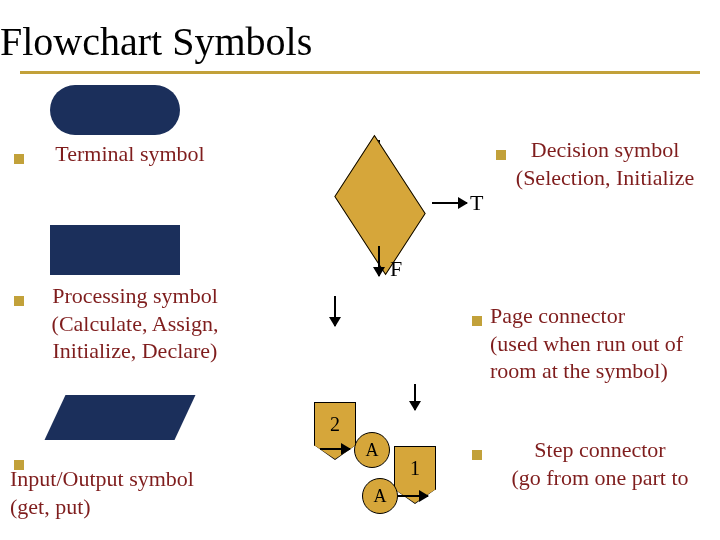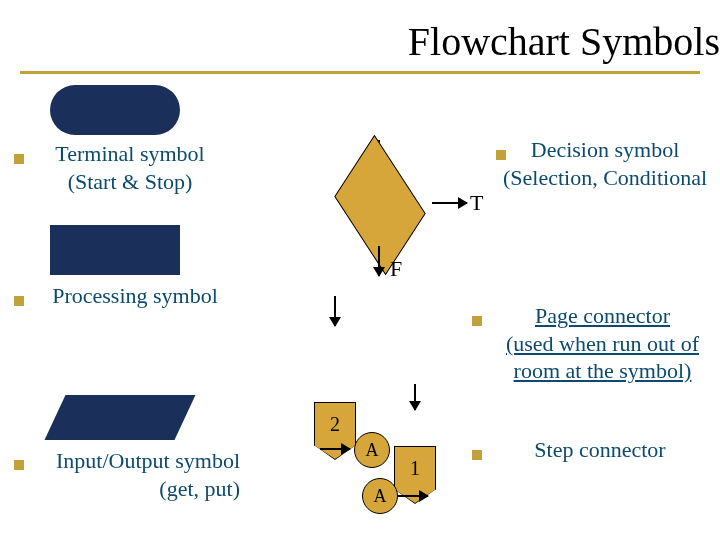--- a/index.html
+++ b/index.html
@@ -6,26 +6,25 @@
     margin: 0;
     padding: 0;
     width: 720px;
     height: 540px;
     font-family: "Times New Roman", serif;
     background: #fff;
     position: relative;
     overflow: hidden;
   }
   .title {
-    text-align: right;
+    text-align: left;
     font-size: 40px;
     margin-top: 18px;
     margin-bottom: 6px;
     color: #000;
-    padding-left: 19px;
   }
   .title-underline {
     width: 680px;
     margin: 0 auto;
     border-bottom: 3px solid #c2a13a;
   }
   .abs { position: absolute; }
 
   
   .terminal-shape {
@@ -82,21 +81,21 @@
     width: 34px; height: 34px;
     border-radius: 50%;
     background: #d6a63a;
     border: 1px solid #000;
     display:flex; align-items:center; justify-content:center;
     font-size: 18px;
   }
 
   .caption {
     font-size: 22px;
-    color:#0c4a6e;
+    color:#7f1d1d;
     line-height: 1.25;
   }
   .label-letter { font-size: 22px; }
 
   .bullet {
     width: 10px; height: 10px;
     background: #c2a13a;
     position: absolute;
   }
 
@@ -117,75 +116,75 @@
 </head>
 <body>
 
 <div class="title">Flowchart Symbols</div>
 <div class="title-underline"></div>
 
 <div class="abs terminal-shape" style="left:50px; top:85px;"></div>
 <div class="abs bullet" style="left:14px; top:154px;"></div>
 <div class="abs caption" style="left:35px; top:140px; text-align:center; width:190px;">
   <span>Terminal symbol</span><br>
-  <span>(Start &amp; Stop)</span>
 </div>
 
 <div class="abs process-shape" style="left:50px; top:225px;"></div>
 <div class="abs bullet" style="left:14px; top:296px;"></div>
 <div class="abs caption" style="left:30px; top:282px; text-align:center; width:210px;">
   <span>Processing symbol</span><br>
+  <span>(Calculate, Assign, Initialize, Declare)</span>
 </div>
 
 <div class="abs" style="left:55px; top:395px;">
   <div class="io-shape"></div>
 </div>
 <div class="abs bullet" style="left:14px; top:460px;"></div>
-<div class="abs caption" style="left:10px; top:447px; text-align:right; width:230px;">
+<div class="abs caption" style="left:10px; top:465px; text-align:left; width:230px;">
   <span>Input/Output symbol</span><br>
   <span>(get, put)</span>
 </div>
 
 <div class="abs arrow-v" style="left:378px; top:140px; height:30px;"></div>
 <div class="abs diamond-wrap" style="left:320px; top:160px;">
   <div class="diamond"></div>
 </div>
 <div class="abs arrow-h" style="left:432px; top:202px; width:35px;"></div>
 <div class="abs label-letter" style="left:470px; top:190px;">T</div>
 <div class="abs arrow-v" style="left:378px; top:246px; height:30px;"></div>
 <div class="abs label-letter" style="left:390px; top:256px;">F</div>
 
 <div class="abs bullet" style="left:496px; top:150px;"></div>
 <div class="abs caption" style="left:490px; top:136px; text-align:center; width:230px;">
   <span>Decision symbol</span><br>
-  <span>(Selection, Conditional</span><br>
+  <span>(Selection, Initialize</span><br>
 </div>
 
 <div class="abs arrow-v" style="left:334px; top:296px; height:30px;"></div>
 <div class="abs pageconn" style="left:314px; top:328px;">
   <span>2</span>
 </div>
 <div class="abs pageconn" style="left:394px; top:328px;">
   <span>1</span>
 </div>
 <div class="abs arrow-v" style="left:414px; top:384px; height:26px;"></div>
 
 <div class="abs bullet" style="left:472px; top:316px;"></div>
-<div class="abs caption" style="left:490px; top:302px; text-align:center; width:225px;text-decoration:underline;">
+<div class="abs caption" style="left:490px; top:302px; text-align:left; width:225px;">
   <span>Page connector</span><br>
   <span>(used when run out of</span><br>
   <span>room at the symbol)</span>
 </div>
 
 <div class="abs arrow-h" style="left:320px; top:448px; width:30px;"></div>
 <div class="abs circle" style="left:354px; top:432px;">
   <span>A</span>
 </div>
 <div class="abs circle" style="left:362px; top:478px;">
   <span>A</span>
 </div>
 <div class="abs arrow-h" style="left:398px; top:495px; width:30px;"></div>
 
 <div class="abs bullet" style="left:472px; top:450px;"></div>
 <div class="abs caption" style="left:490px; top:436px; text-align:center; width:220px;">
   <span>Step connector</span><br>
-  <br>
+  <span>(go from one part to</span><br>
 </div>
 
 </body></html>

